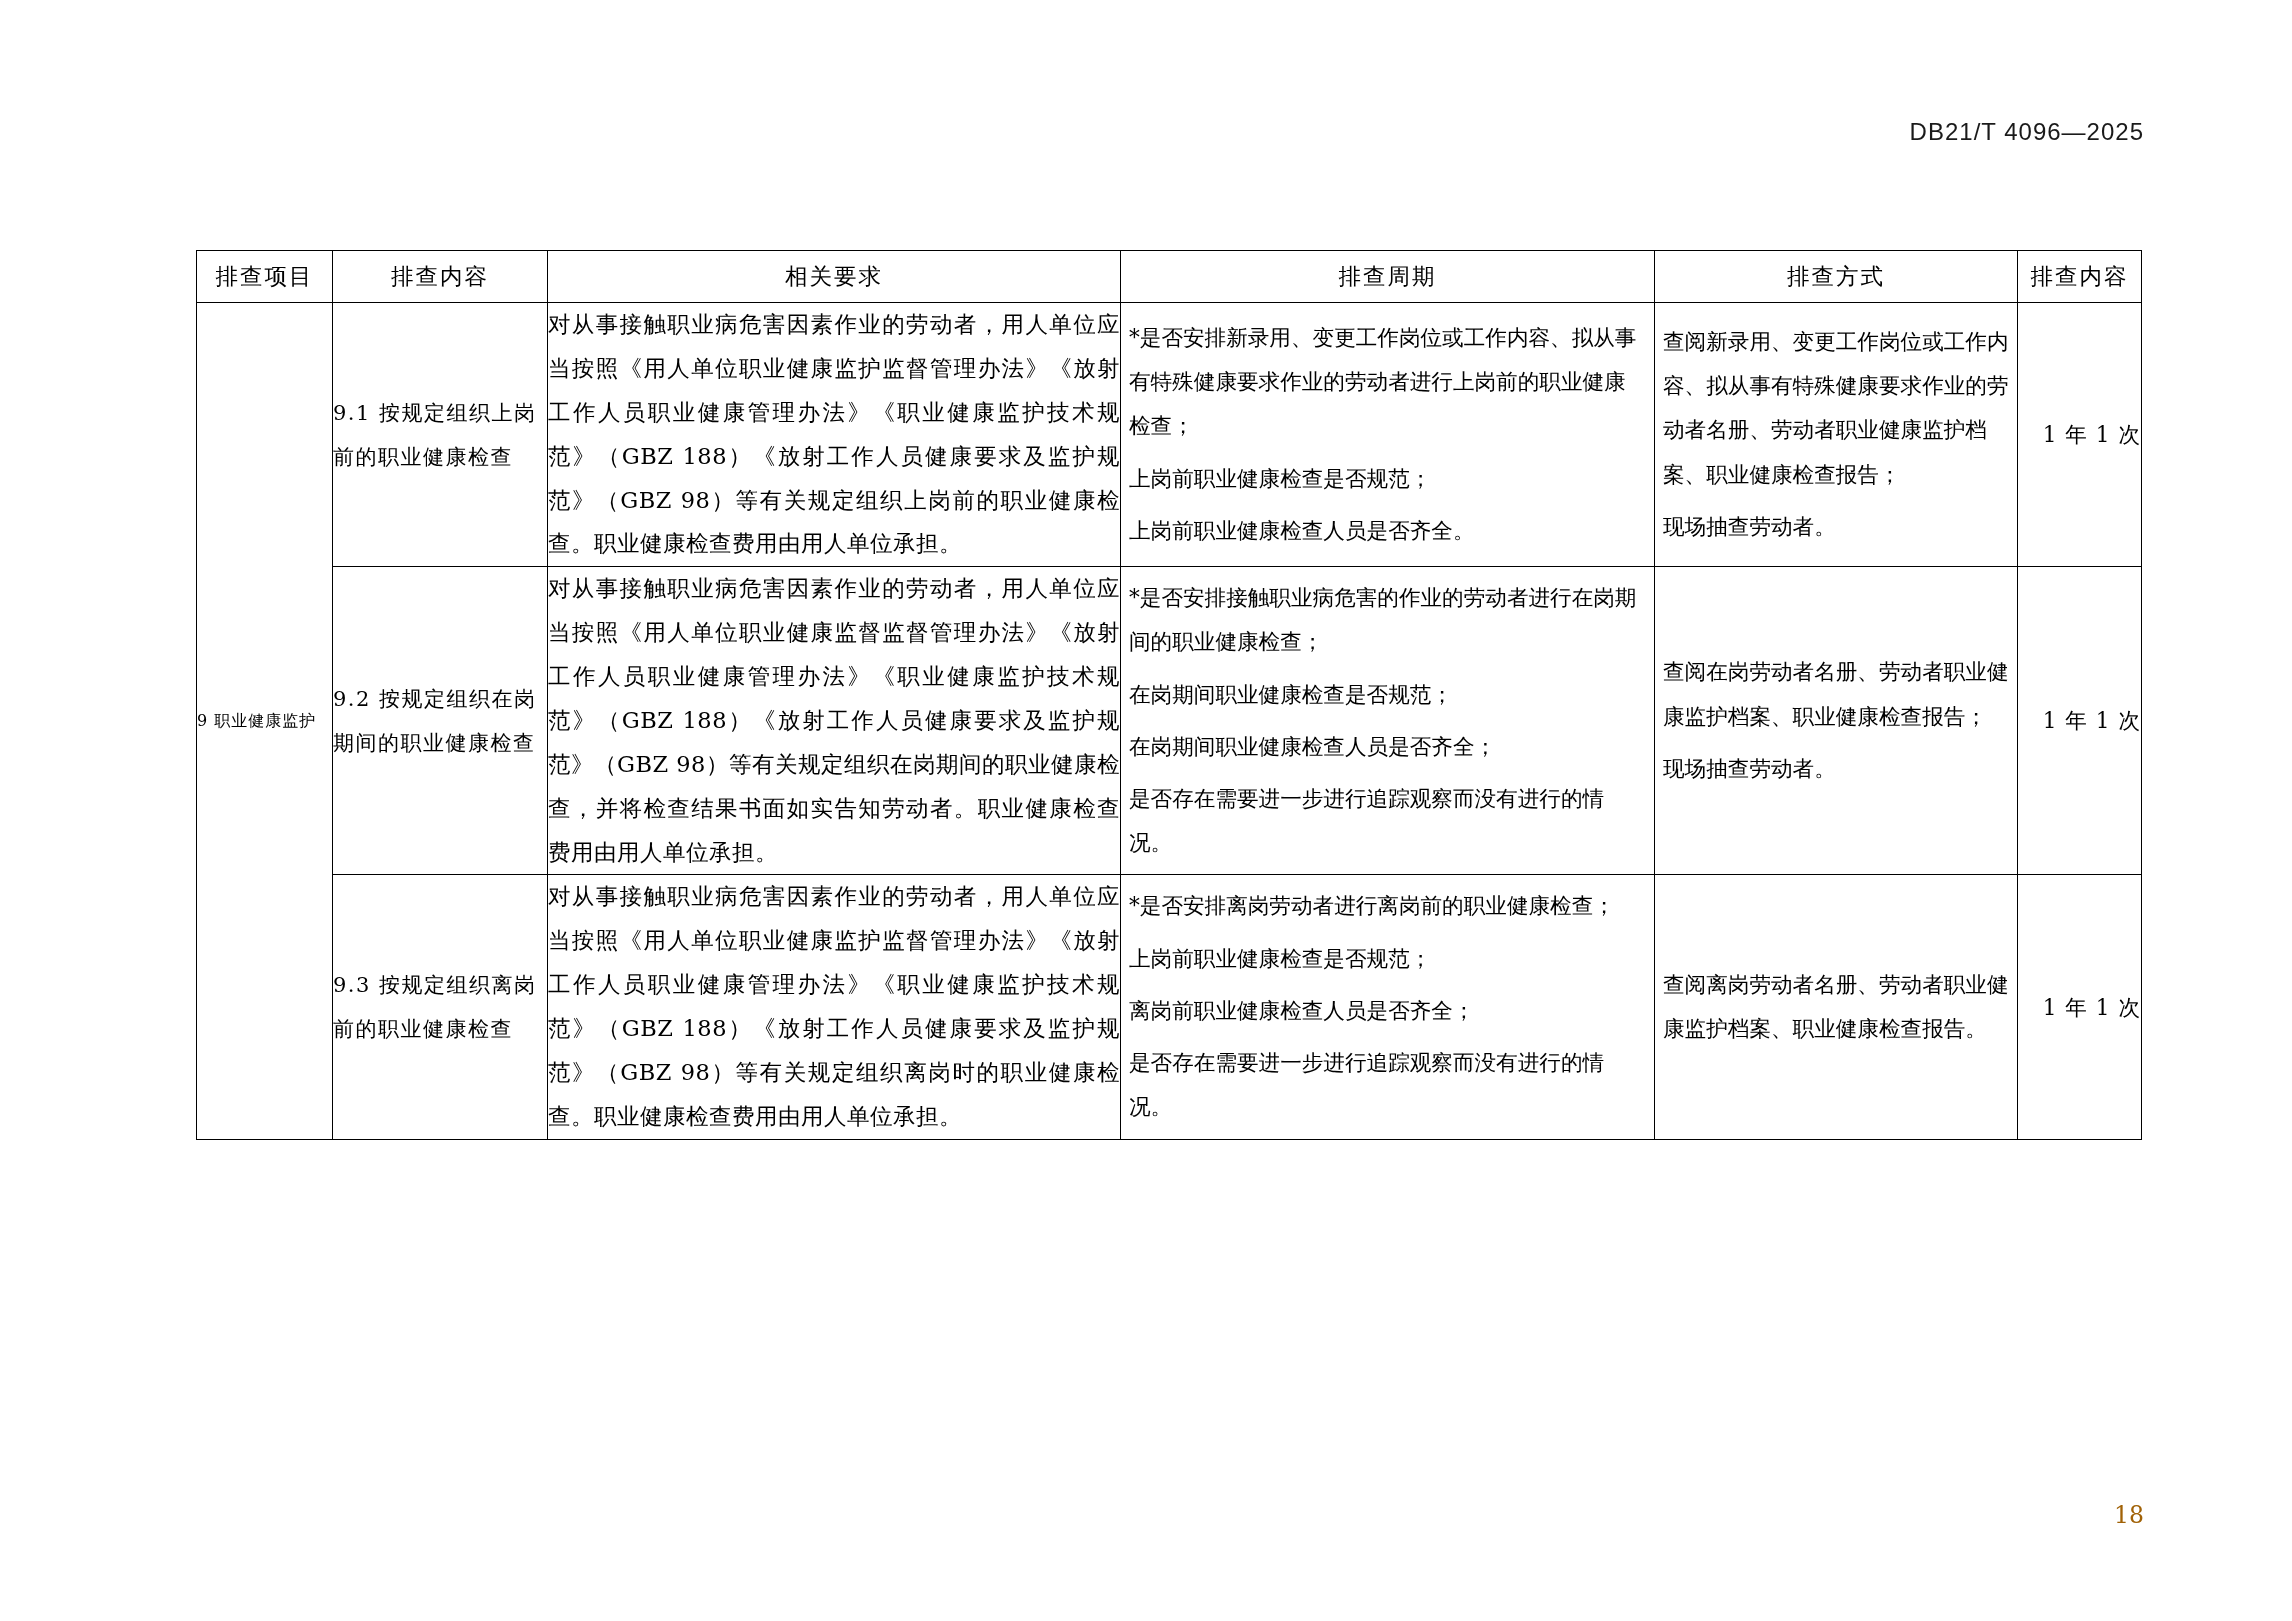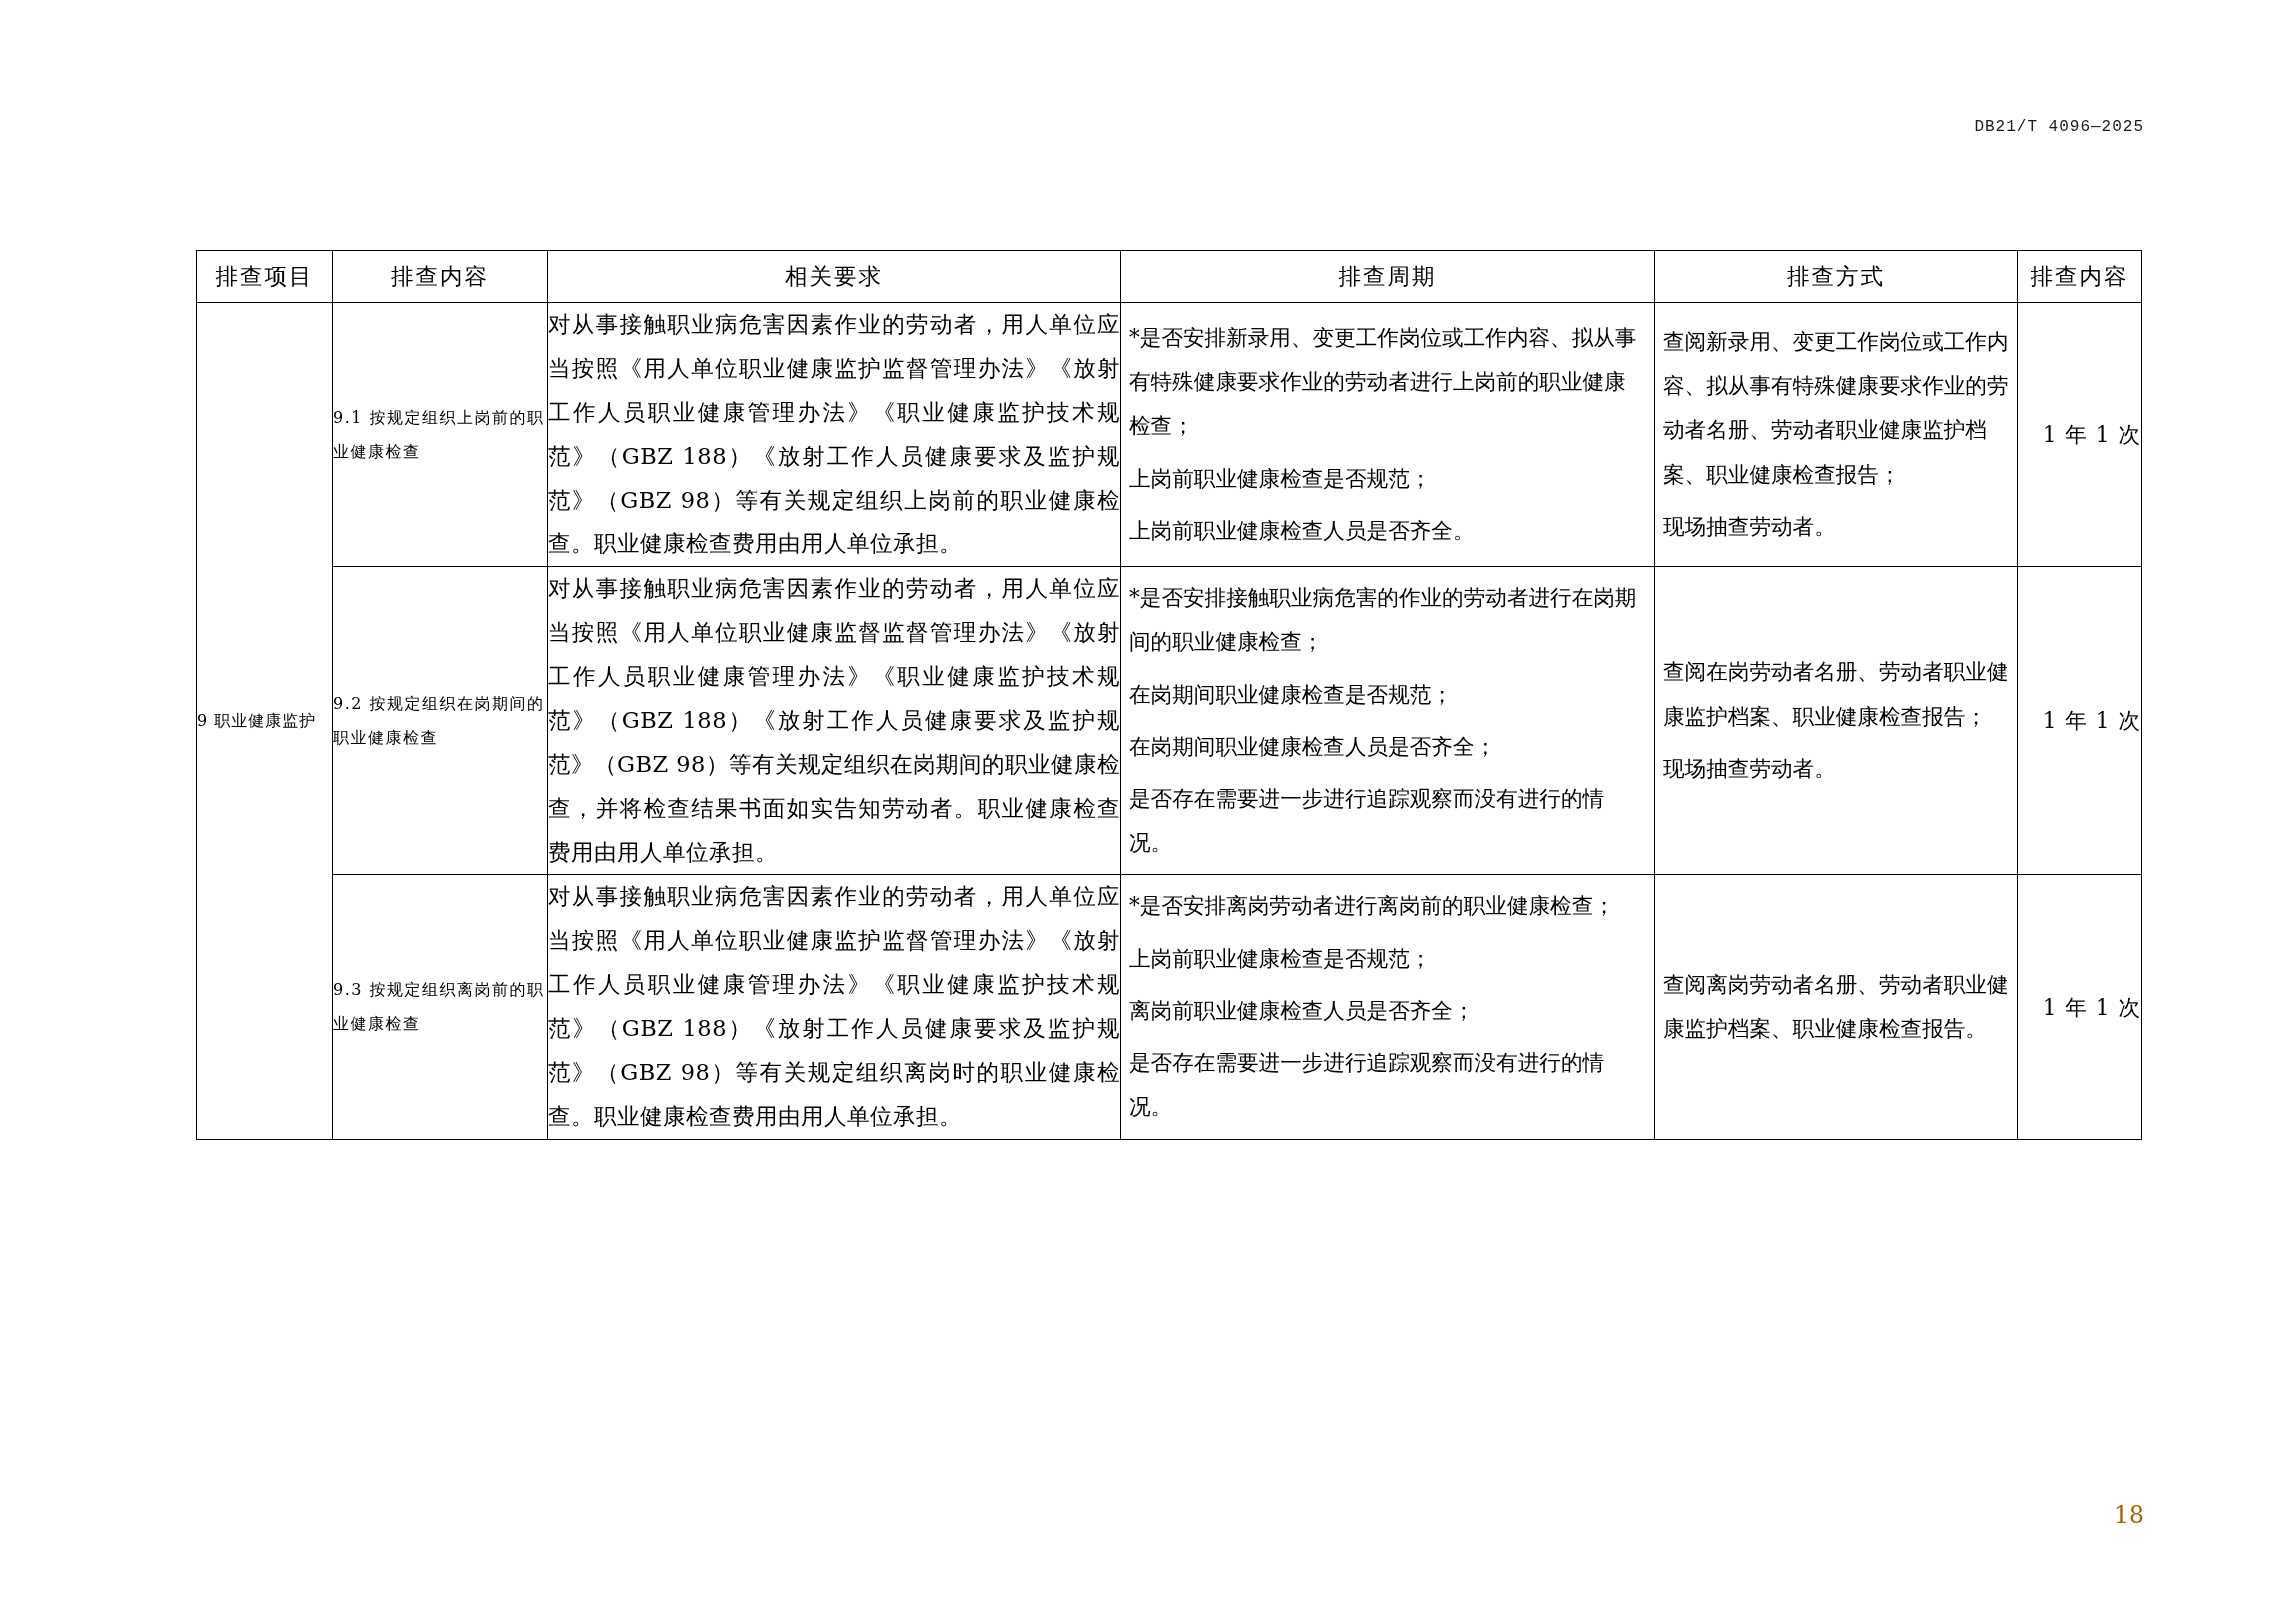--- a/index.html
+++ b/index.html
@@ -16,22 +16,22 @@
     overflow: hidden;
   }
   .page {
     position: absolute;
     inset: 0;
   }
   .header-std {
     position: absolute;
     top: 118px;
     right: 149px;
-    font-family: Liberation Mono, monospace;
-    font-size: 16px;
+    font-family: Liberation Sans, sans-serif;
+    font-size: 24px;
     letter-spacing: 1px;
     color: #1a1a1a;
   }
   .page-number {
     position: absolute;
     bottom: 92px;
     right: 149px;
     font-family: "DejaVu Serif", "Liberation Serif", serif;
     font-size: 23.5px;
     color: #a16207;
@@ -66,21 +66,21 @@
   }
   .req-cell {
     font-size: 22.5px;
     line-height: 1.95;
     text-align: justify;
     text-justify: inter-ideograph;
     padding: 13.7px 17.6px 13.7px 15.7px;
     letter-spacing: 0.5px;
   }
   .content-cell {
-    font-size: 16px;
+    font-size: 21px;
     line-height: 2.1;
     text-align: left;
     padding: 13.7px 13.7px 13.7px 21.6px;
     letter-spacing: 1.5px;
   }
   .points-cell {
     font-size: 21.6px;
     line-height: 2.05;
     text-align: left;
     padding: 13.7px 13.7px 13.7px 13.7px;

